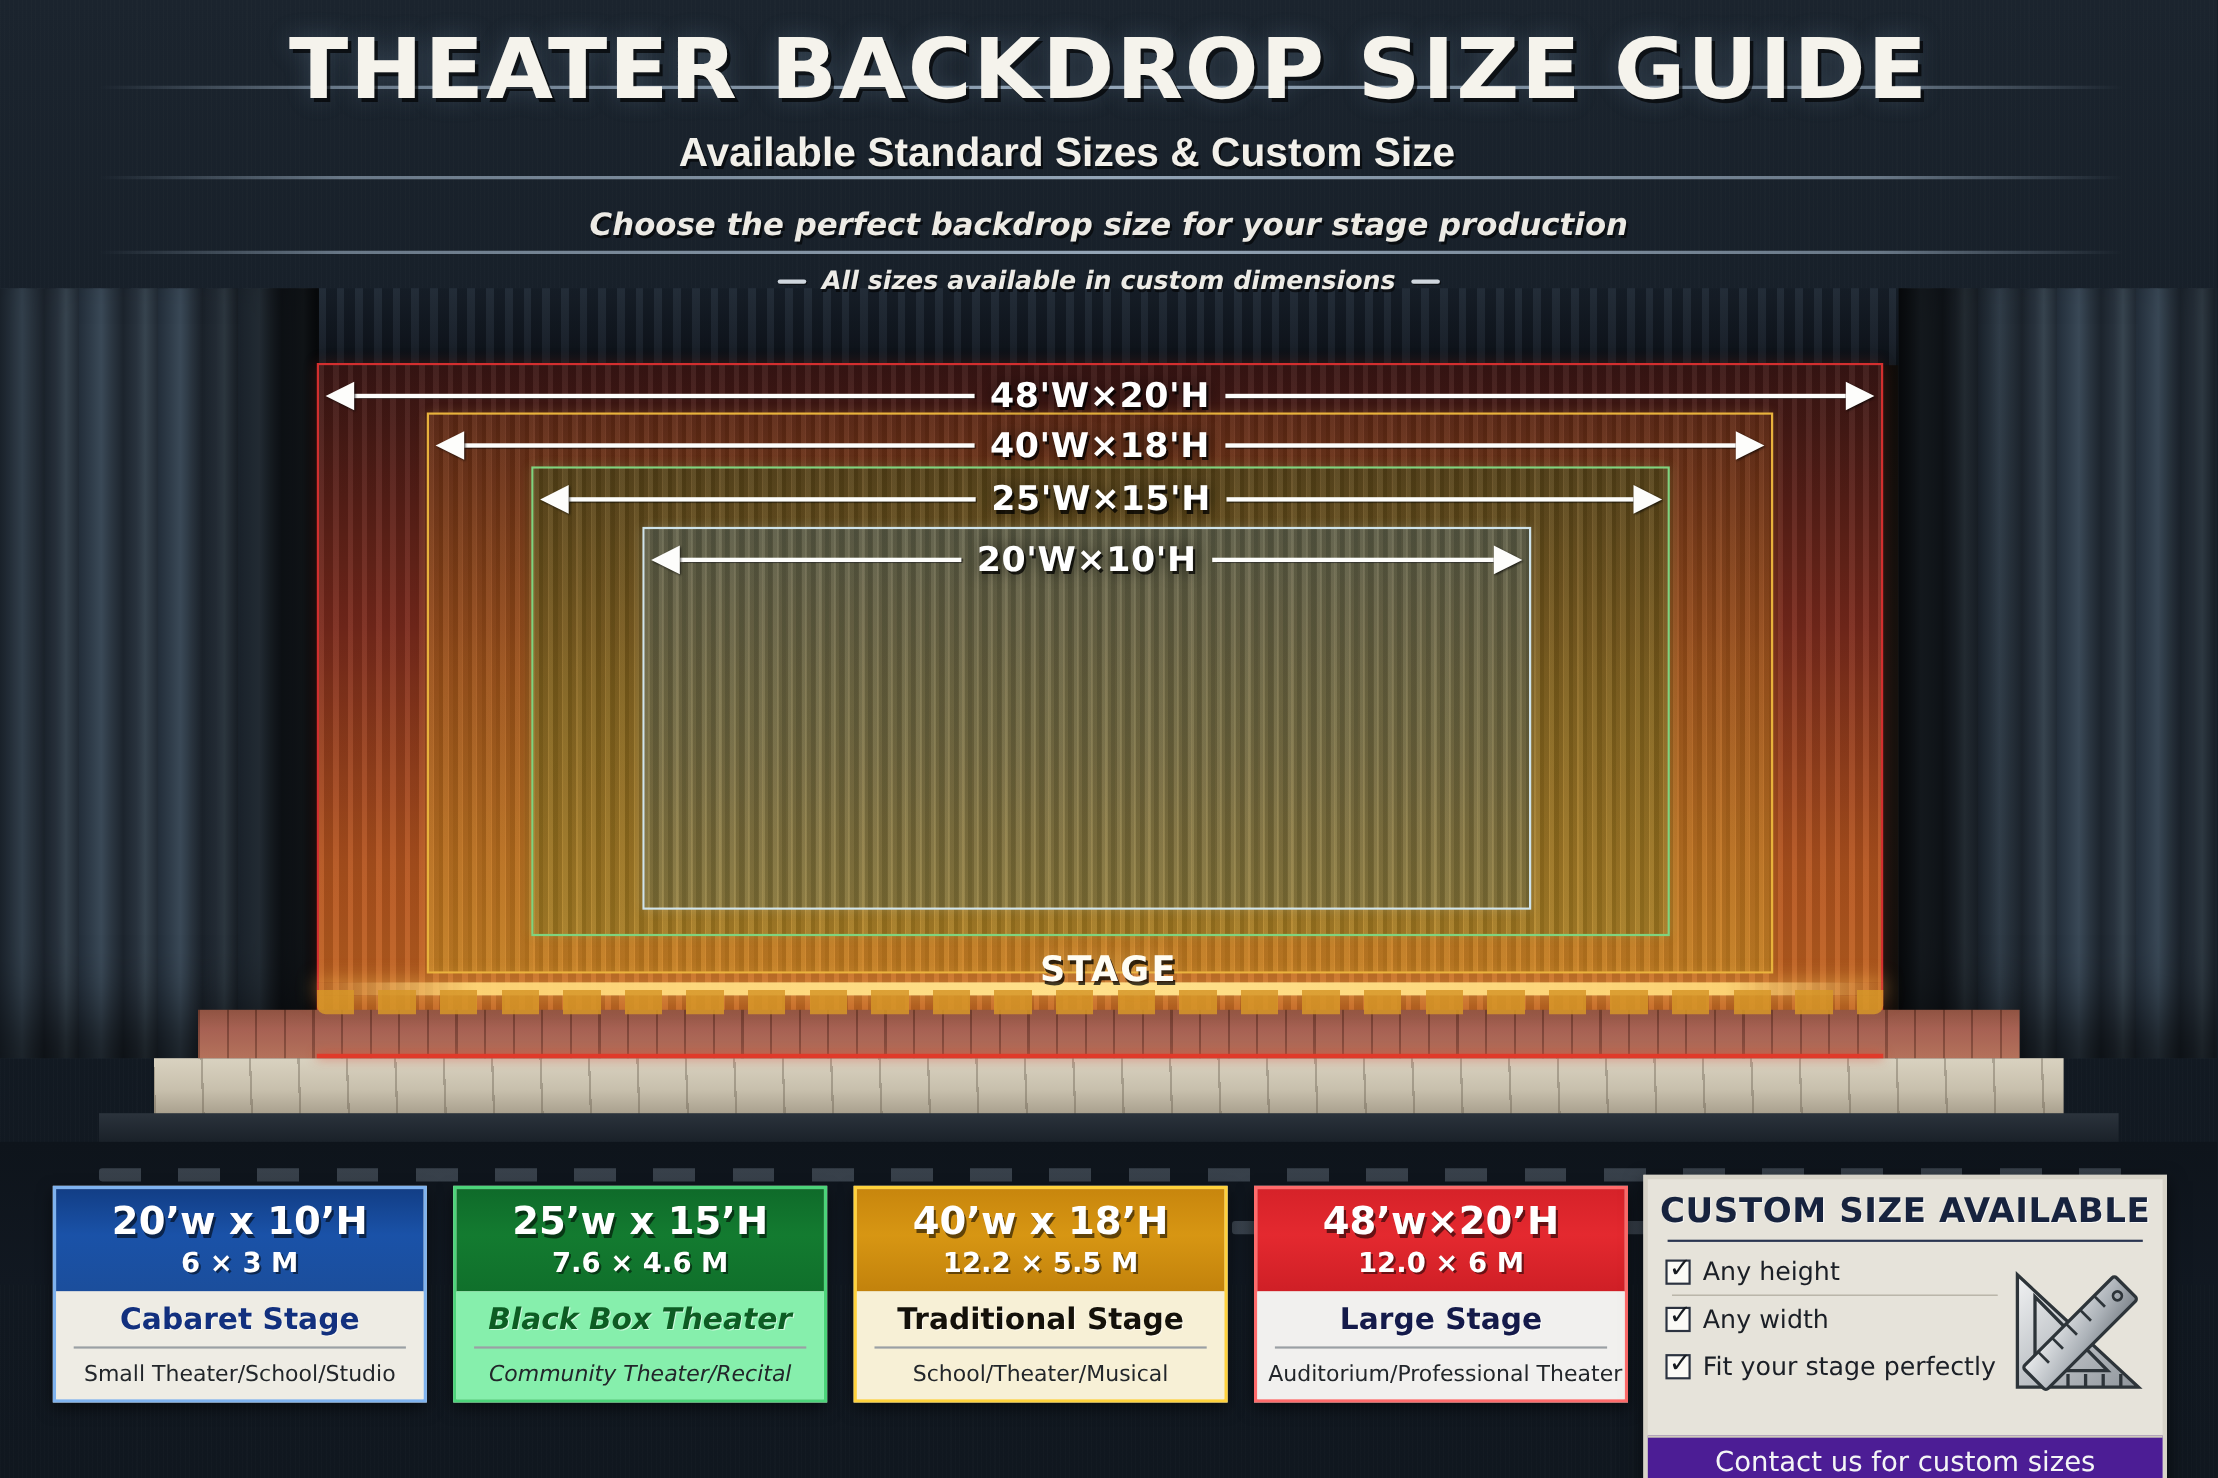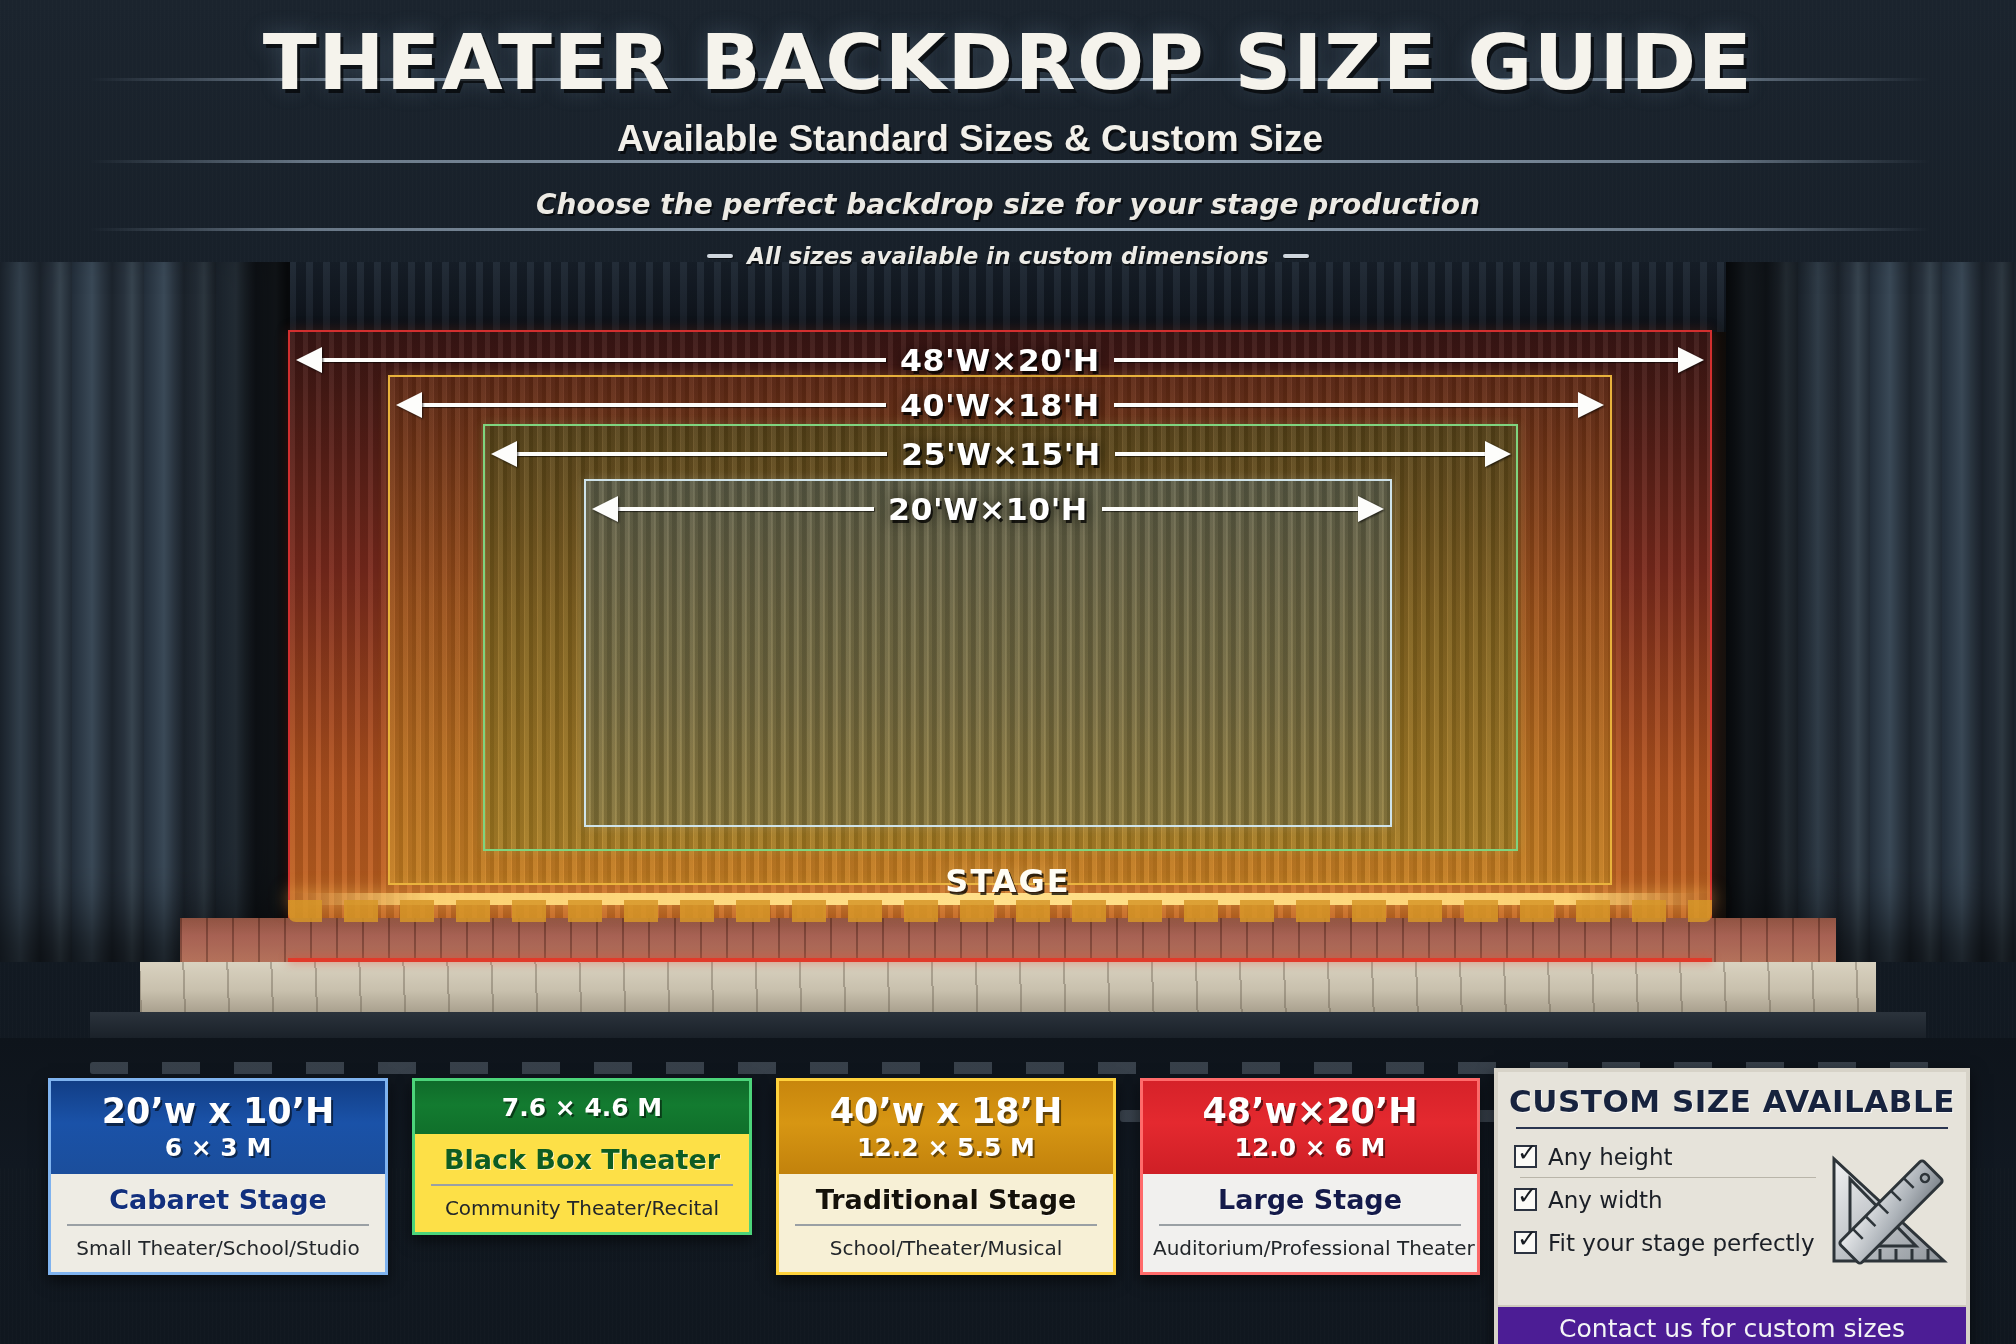--- a/index.html
+++ b/index.html
@@ -303,21 +303,21 @@
     font-size:20px; color:#22262a; white-space:nowrap;
   }
 
   .card.c-blue .cap{ background:linear-gradient(180deg,#123e86 0%,#1a52a8 45%,#1b4e9c 100%); }
   .card.c-blue{ border-color:#7fb3ef; }
   .card.c-blue .body{ background:#eeece4; }
   .card.c-blue .name{ color:#12307e; }
 
   .card.c-green .cap{ background:linear-gradient(180deg,#0f6b2a 0%,#137b30 45%,#10702b 100%); }
   .card.c-green{ border-color:#4cd47a; }
-  .card.c-green .body{ background:#fde047; }
+  .card.c-green .body{ background:#86efac;font-style:italic; }
   .card.c-green .name{ color:#0d5c23; }
 
   .card.c-gold .cap{ background:linear-gradient(180deg,#c8860d 0%,#d79613 45%,#c2820c 100%); }
   .card.c-gold{ border-color:#ffd23c; }
   .card.c-gold .body{ background:#f7f0d6; }
   .card.c-gold .name{ color:#14110a; }
 
   .card.c-red .cap{ background:linear-gradient(180deg,#d62229 0%,#e4292f 45%,#cf1f26 100%); }
   .card.c-red{ border-color:#ff6b6b; }
   .card.c-red .body{ background:#f1f0ee; }
@@ -470,20 +470,21 @@
       </div>
       <div class="body">
         <div class="name">Cabaret Stage</div>
         <div class="sep"></div>
         <div class="use">Small Theater/School/Studio</div>
       </div>
     </div>
 
     <div class="card c-green">
       <div class="cap">
+        <div class="ft">25’w x 15’H</div>
         <div class="m">7.6 × 4.6 M</div>
       </div>
       <div class="body">
         <div class="name">Black Box Theater</div>
         <div class="sep"></div>
         <div class="use">Community Theater/Recital</div>
       </div>
     </div>
 
     <div class="card c-gold">

